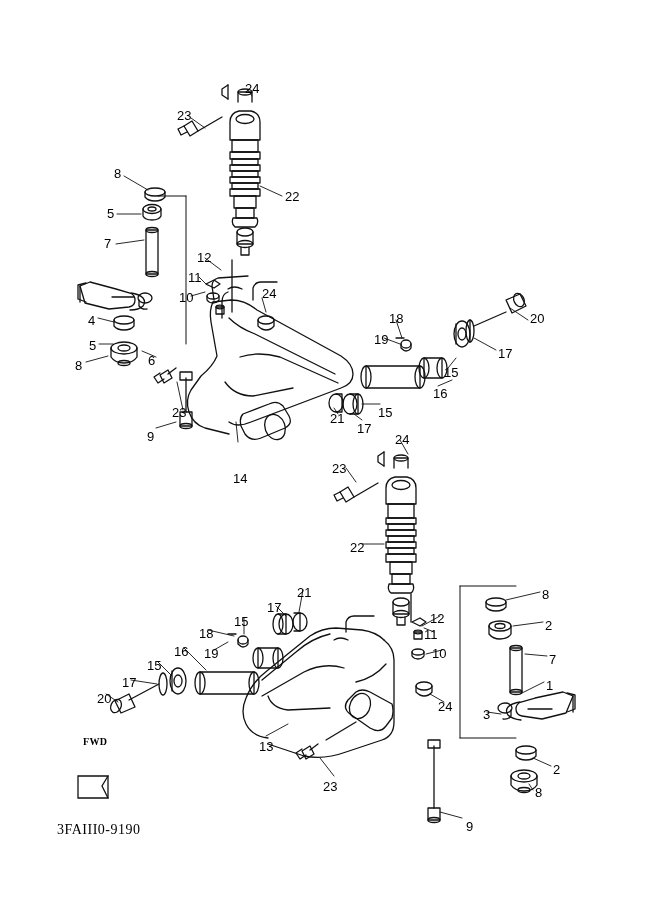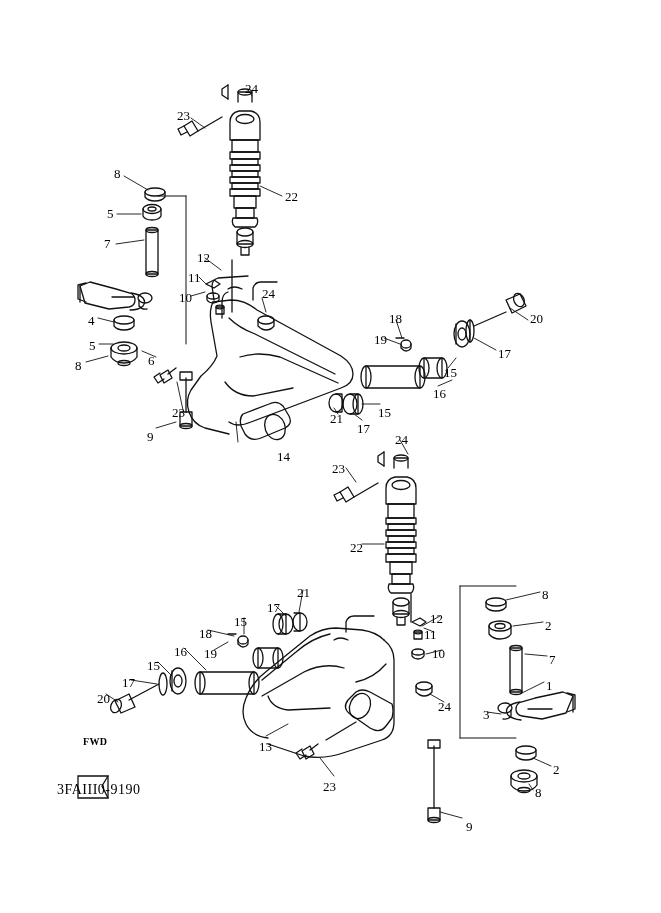--- a/index.html
+++ b/index.html
@@ -22,30 +22,30 @@
   }
   #art {
     position: absolute;
     left: 0;
     top: 0;
     width: 661px;
     height: 913px;
   }
   .callout {
     position: absolute;
-    font-family: Liberation Serif, serif;
+    font-family: Liberation Sans, sans-serif;
     font-size: 13px;
     line-height: 13px;
     color: #000000;
     white-space: nowrap;
   }
   #partnumber {
     position: absolute;
     left: 57px;
-    top: 782px;
+    top: 822px;
     font-family: "Liberation Serif", serif;
     font-size: 14px;
     letter-spacing: 0.5px;
     color: #000000;
     white-space: nowrap;
   }
   #fwd-marker {
     position: absolute;
     left: 76px;
     top: 728px;
@@ -391,21 +391,21 @@
       <div class="callout" style="left: 374px; top: 333px;">19</div>
       <div class="callout" style="left: 498px; top: 347px;">17</div>
       <div class="callout" style="left: 148px; top: 354px;">6</div>
       <div class="callout" style="left: 444px; top: 366px;">15</div>
       <div class="callout" style="left: 75px; top: 359px;">8</div>
       <div class="callout" style="left: 433px; top: 387px;">16</div>
       <div class="callout" style="left: 378px; top: 406px;">15</div>
       <div class="callout" style="left: 172px; top: 406px;">23</div>
       <div class="callout" style="left: 330px; top: 412px;">21</div>
       <div class="callout" style="left: 357px; top: 422px;">17</div>
-      <div class="callout" style="left: 233px; top: 450px; margin-left: 44px;">14</div>
+      <div class="callout" style="left: 233px; top: 472px;">14</div>
       <div class="callout" style="left: 147px; top: 430px;">9</div>
       <div class="callout" style="left: 395px; top: 433px;">24</div>
       <div class="callout" style="left: 332px; top: 462px;">23</div>
       <div class="callout" style="left: 350px; top: 541px;">22</div>
       <div class="callout" style="left: 542px; top: 588px;">8</div>
       <div class="callout" style="left: 297px; top: 586px;">21</div>
       <div class="callout" style="left: 267px; top: 601px;">17</div>
       <div class="callout" style="left: 545px; top: 619px;">2</div>
       <div class="callout" style="left: 430px; top: 612px;">12</div>
       <div class="callout" style="left: 234px; top: 615px;">15</div>

